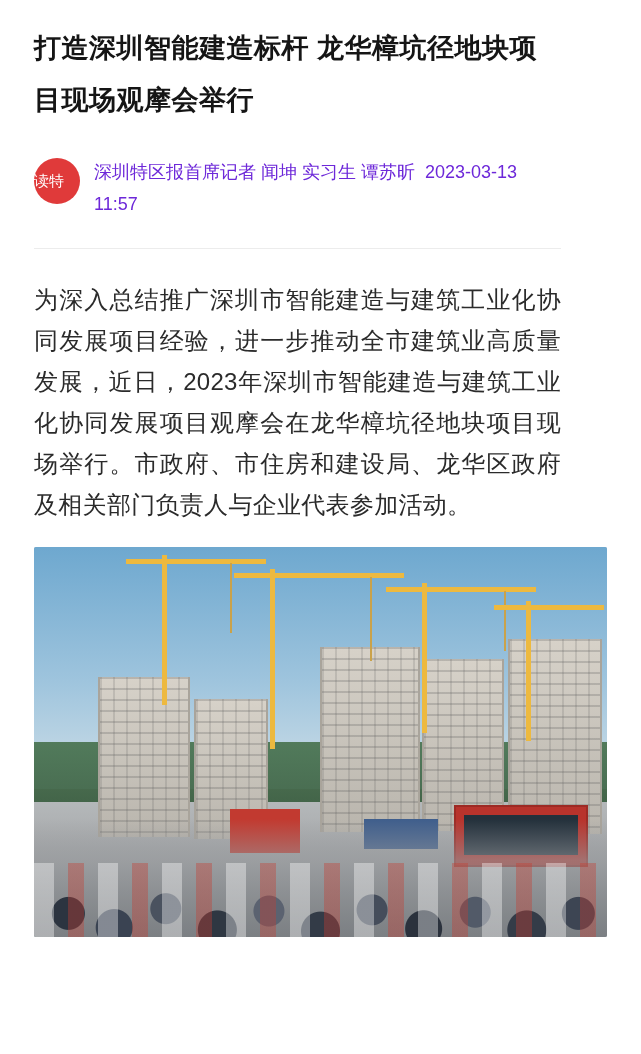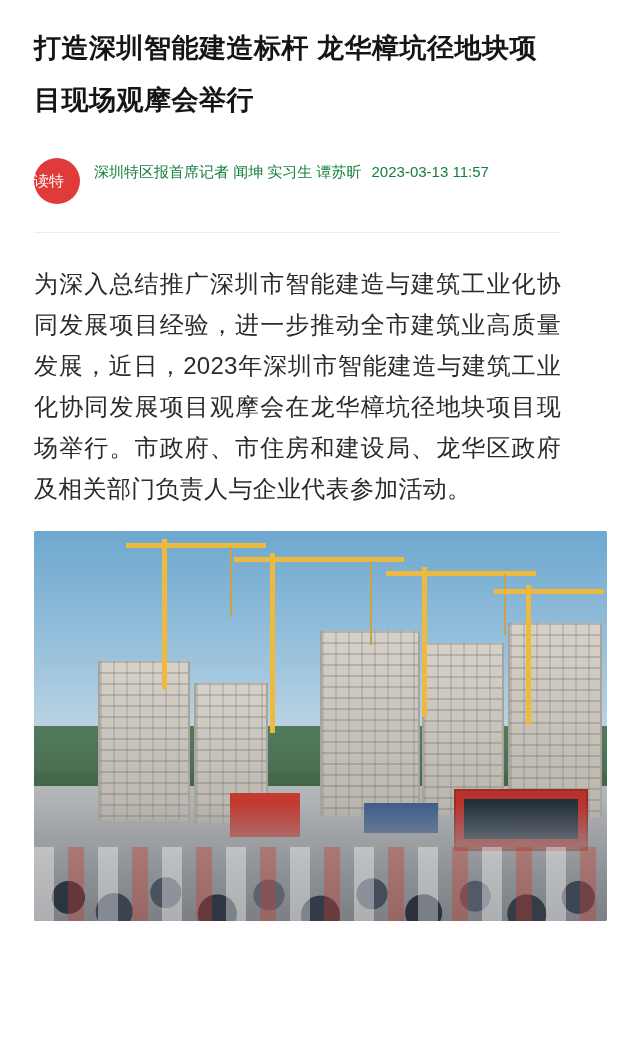--- a/index.html
+++ b/index.html
@@ -43,23 +43,23 @@
     background: #e03a3a;
     color: #ffffff;
     font-size: 15px;
     line-height: 46px;
     text-align: left;
     letter-spacing: 0px;
     margin-top: 2px;
   }
   .byline-text {
     margin-left: 14px;
-    font-size: 15px;
+    font-size: 18px;
     line-height: 32px;
-    color: #15803d;
+    color: #6d28d9;
     max-width: 470px;
   }
   .byline-text .meta-sep {
     display: inline-block;
     width: 10px;
   }
   .divider {
     margin-top: 28px;
     border-top: 1px solid #ececec;
   }

